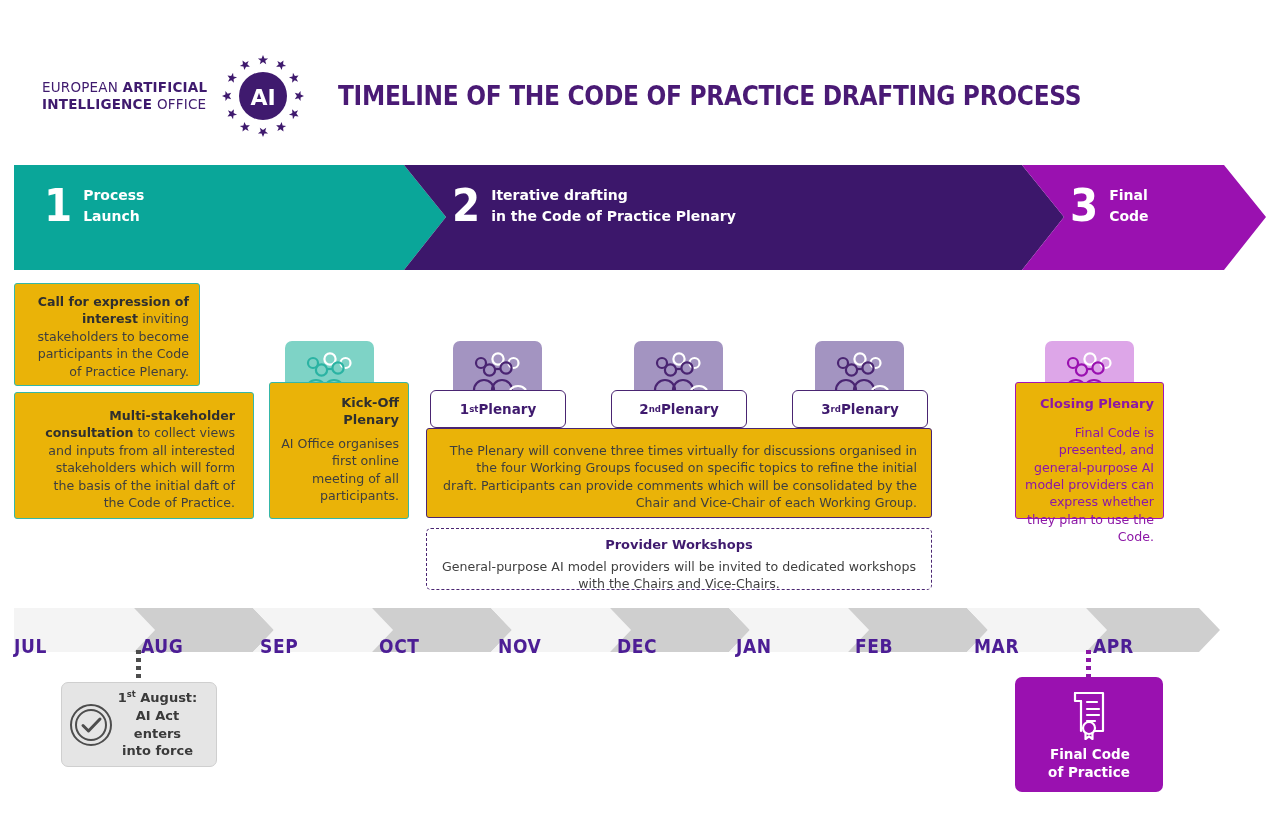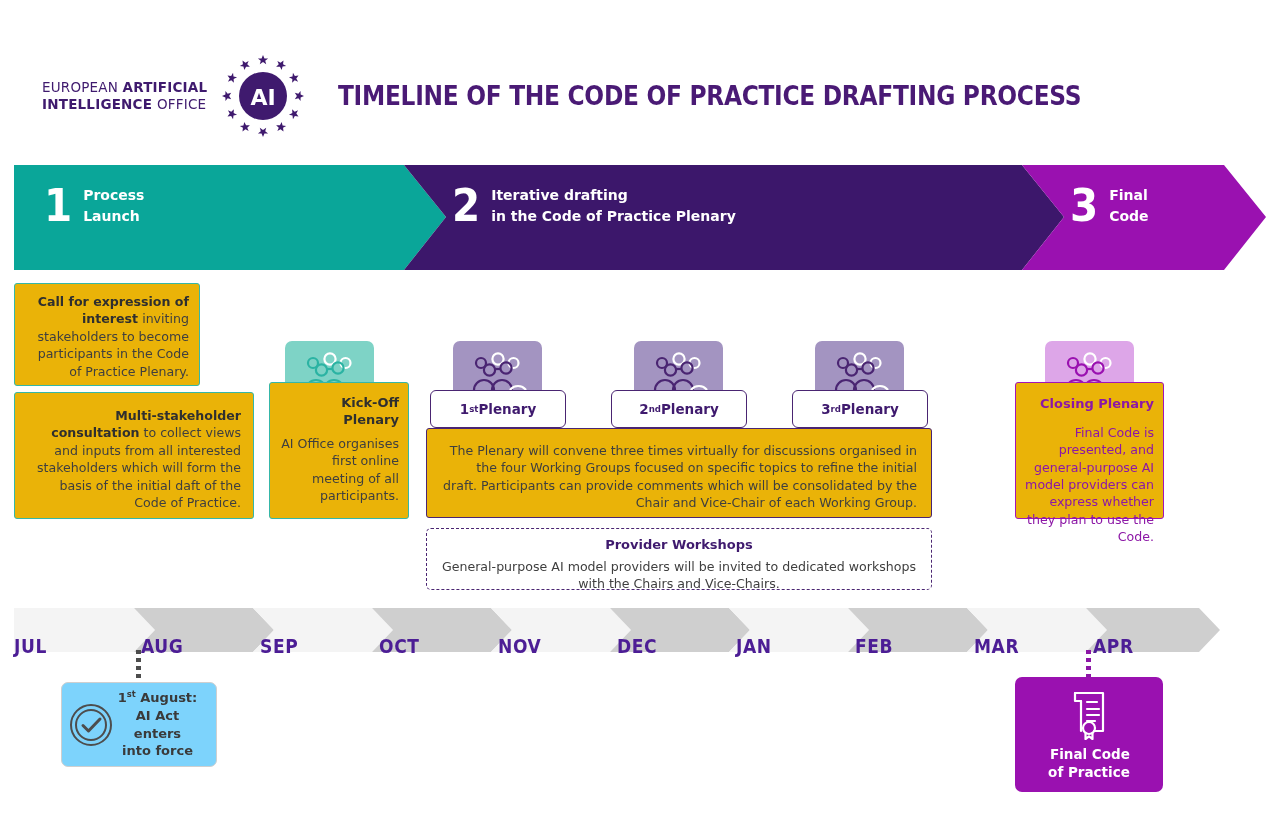--- a/index.html
+++ b/index.html
@@ -46,21 +46,21 @@
     box-sizing:border-box;text-align:right;
     font-size:12.6px;line-height:1.38;color:#3f3f3f;
   }
   .card b{font-weight:700;color:#2f2f2f;}
   .teal-card{border:1.6px solid #35b7a8;}
   .purple-card{border:1.6px solid #4a2572;}
   .magenta-card{border:1.6px solid #a214b8;}
 
   
   #card-call{left:14px;top:283px;width:186px;height:103px;padding:9px 10px 0;}
-  #card-consult{left:14px;top:392px;width:240px;height:127px;padding:14px 12px 0;}
+  #card-consult{left:14px;top:392px;width:240px;height:127px;padding:14px 18px 0;}
   #card-kickoff{left:269px;top:382px;width:140px;height:137px;padding:12px 9px 0;}
   #card-kickoff .tl{font-weight:700;color:#2f2f2f;font-size:13px;line-height:1.3;}
   #card-kickoff .bd{margin-top:6px;}
 
   
   .icon-tab{
     position:absolute;border-radius:7px;
     display:flex;align-items:flex-start;justify-content:center;padding-top:9px;
   }
   #icon-kickoff{left:285px;top:341px;width:89px;height:54px;background:#7ed3c6;}
@@ -104,21 +104,21 @@
     margin-top:15px;
   }
 
   
   .dashed-conn{position:absolute;width:5px;}
   #conn-aug{left:136px;top:650px;height:32px;background:repeating-linear-gradient(to bottom,#4d4d4d 0 4px,transparent 4px 8px);}
   #conn-mar{left:1086px;top:650px;height:32px;background:repeating-linear-gradient(to bottom,#8c17a6 0 4px,transparent 4px 8px);}
 
   #callout-aiact{
     left:61px;top:682px;width:156px;height:85px;
-    background:#7dd3fc;border:1px solid #cfcfcf;border-radius:7px;
+    background:#e5e5e5;border:1px solid #cfcfcf;border-radius:7px;
     display:flex;align-items:center;padding:0 15px 0 6px;box-sizing:border-box;
   }
   #callout-aiact .txt{
     flex:1;text-align:center;font-size:13px;font-weight:700;color:#3a3a3a;line-height:1.35;
   }
   #callout-aiact .txt sup{font-size:8.4px;vertical-align:super;line-height:0;}
   #callout-final{
     left:1015px;top:677px;width:148px;height:115px;
     background:#9a11b0;border-radius:7px;
     display:flex;flex-direction:column;align-items:center;justify-content:center;gap:6px;

